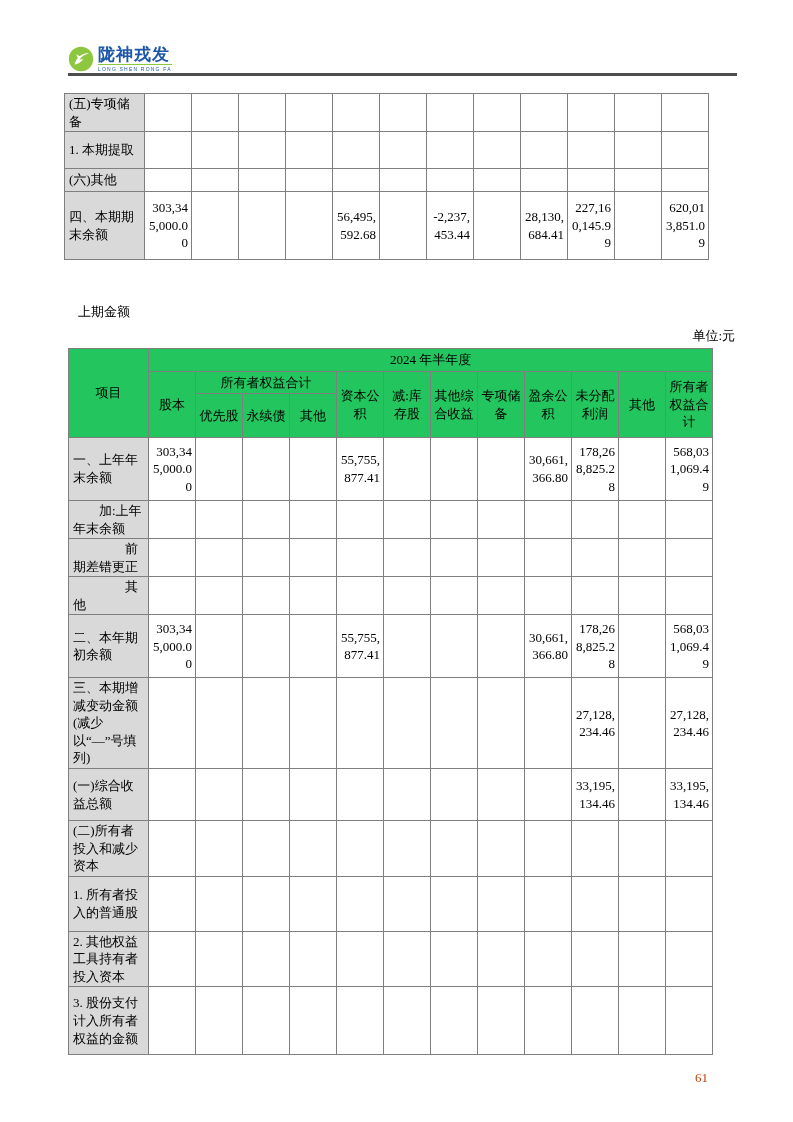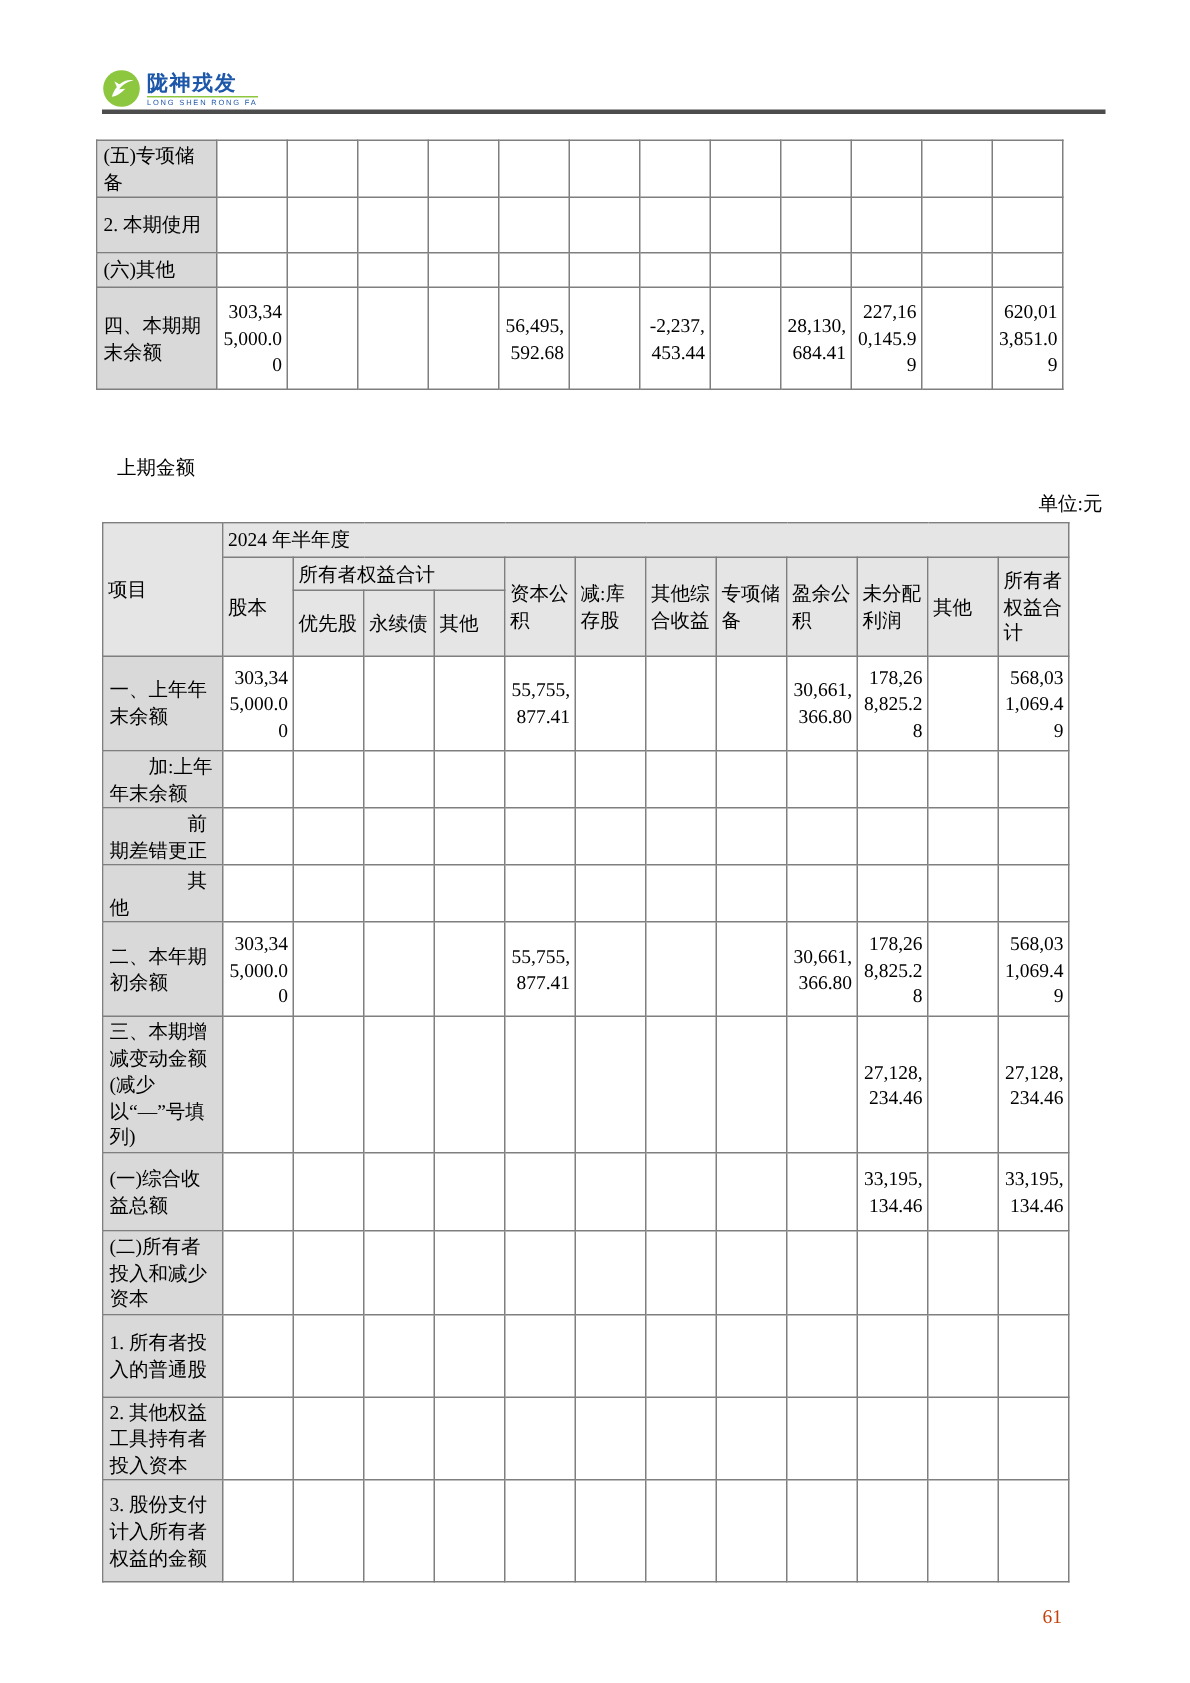--- a/index.html
+++ b/index.html
@@ -2,38 +2,38 @@
 <html><head>
 <meta charset="utf-8">
 <style>
   html,body{margin:0;padding:0;background:#ffffff;}
   .page{position:relative;width:793px;height:1122px;background:#ffffff;overflow:hidden;
         font-family:"Liberation Serif","DejaVu Serif",serif;color:#000;}
 
   
   .logo-wrap{position:absolute;left:68px;top:46px;display:flex;align-items:flex-start;}
   .logo-txt{margin-left:4px;display:flex;flex-direction:column;}
-  .logo-cn{font-family:Liberation Sans, sans-serif;font-weight:bold;
-           font-size:14px;line-height:18px;color:#1d57a9;letter-spacing:1px;}
+  .logo-cn{font-family:Liberation Serif, serif;font-weight:bold;
+           font-size:17px;line-height:18px;color:#1d57a9;letter-spacing:1px;}
   .logo-en{font-family:"Liberation Sans","DejaVu Sans",sans-serif;font-size:5px;
            letter-spacing:1.2px;color:#1d57a9;border-top:1px solid #8dc63f;padding-top:1px;}
   .hdr-title{position:absolute;right:56px;top:52px;font-size:14px;line-height:16px;}
   .hdr-rule{position:absolute;left:68px;top:73px;width:669px;height:3px;background:#4d4d4d;}
 
   
   table{border-collapse:collapse;table-layout:fixed;}
   .tbl1{position:absolute;left:64px;top:93px;}
   .tbl2{position:absolute;left:68px;top:348px;}
   col.c-lbl{width:80px;}
   col.c-v{width:47px;}
   td{border:1px solid #7f7f7f;font-size:13px;line-height:1.35;padding:1px 3px;
      vertical-align:middle;overflow:hidden;}
   td.lbl{background:#d9d9d9;text-align:left;white-space:pre-wrap;padding-left:4px;}
   td.v{text-align:right;word-break:break-all;background:#fff;}
-  td.hc{background:#e5e5e5;white-space:normal;}
+  td.hc{text-align:center;background:#22c55e;white-space:normal;}
 
   .h22{height:22px}.h23{height:23px}.h30{height:30px}.h34{height:34px}.h36{height:36px}
   .h37{height:37px}.h44{height:44px}.h52{height:52px}.h55{height:55px}.h63{height:63px}
   .h68{height:68px}.h80{height:80px}
 
   .prior-label{position:absolute;left:78px;top:303px;font-size:13px;}
   .unit-label{position:absolute;right:58px;top:327px;font-size:13px;}
   .page-num{position:absolute;left:695px;top:1070px;font-size:13px;color:#c2410c;}
 </style>
 </head>
@@ -82,21 +82,21 @@
       <td class="v"></td>
       <td class="v"></td>
       <td class="v"></td>
       <td class="v"></td>
       <td class="v"></td>
       <td class="v"></td>
       <td class="v"></td>
       <td class="v"></td>
     </tr>
     <tr class="h37">
-      <td class="lbl">2. 本期使用</td>
+      <td class="lbl">1. 本期提取</td>
       <td class="v"></td>
       <td class="v"></td>
       <td class="v"></td>
       <td class="v"></td>
       <td class="v"></td>
       <td class="v"></td>
       <td class="v"></td>
       <td class="v"></td>
       <td class="v"></td>
       <td class="v"></td>

